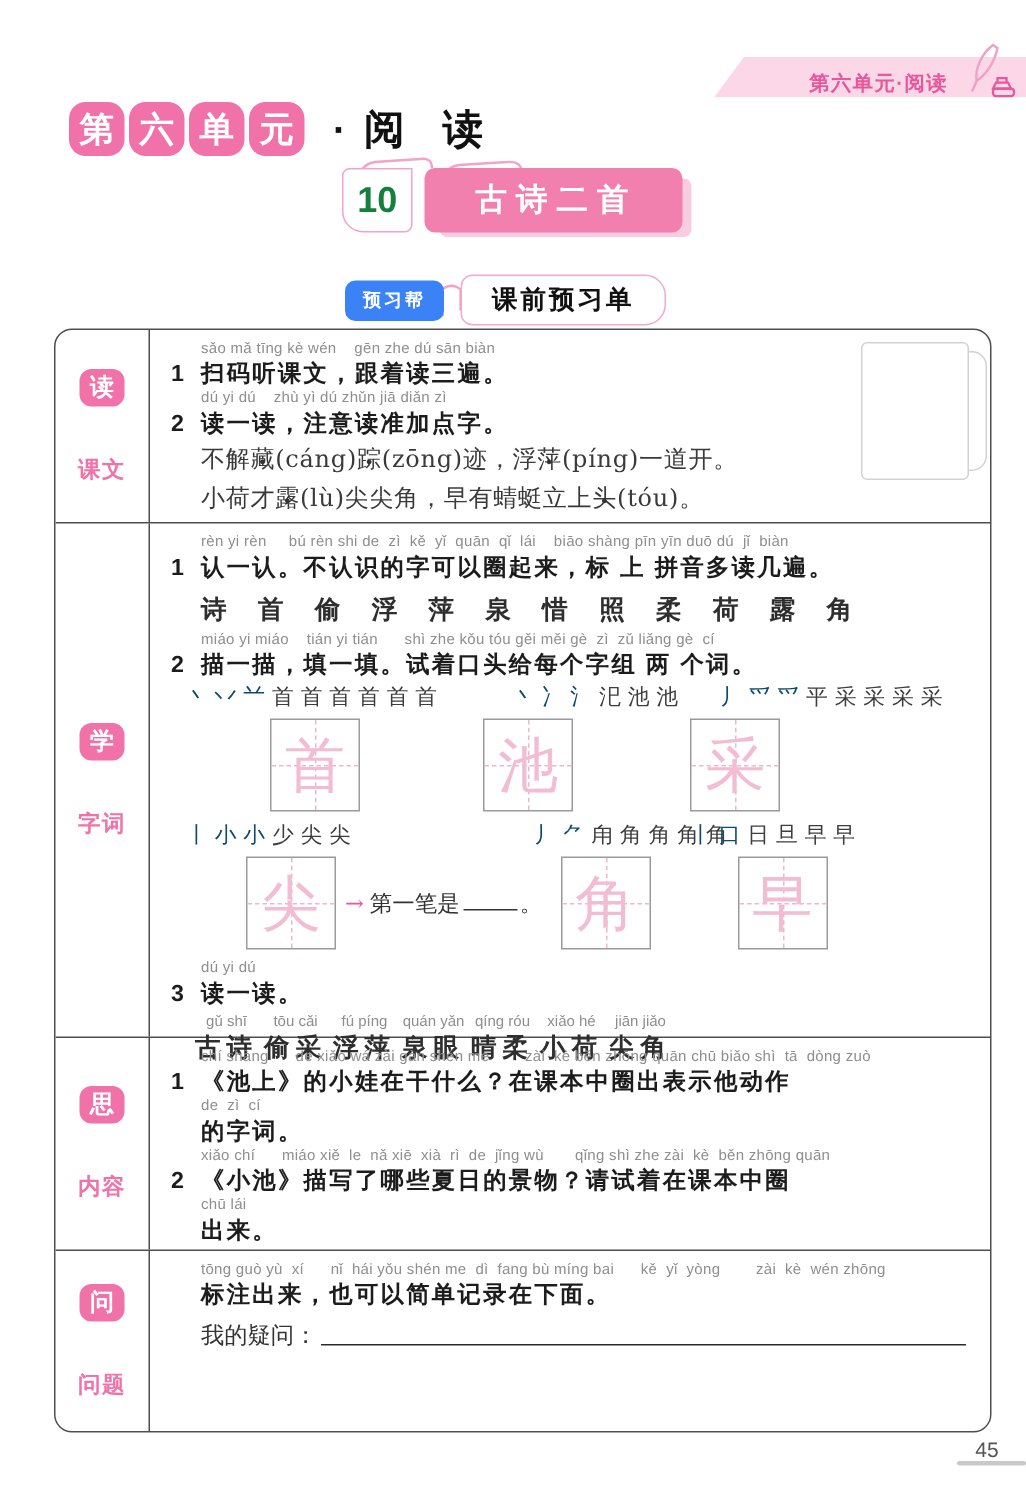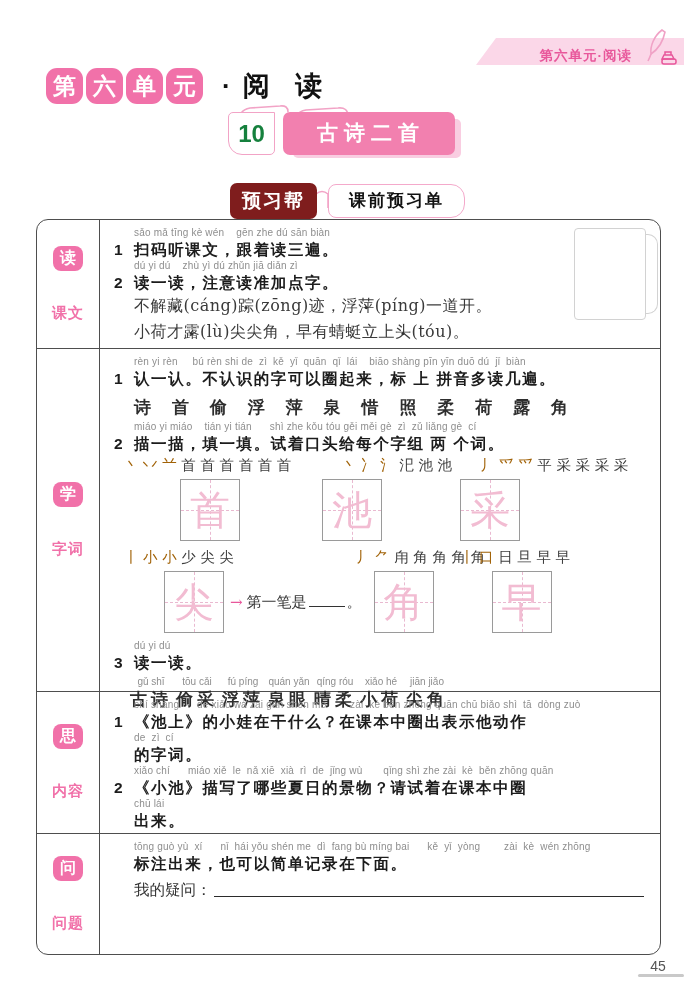--- a/index.html
+++ b/index.html
@@ -25,21 +25,21 @@
   .lesson-book-arc { position:absolute; left:6px; top:-8px; width:210px; height:30px; }
   .lesson-num { position:relative; z-index:2; width:47px; height:43px; background:#fff;
     border:1.7px solid #f2a3c6; border-radius:5px 0 5px 14px;
     font-size:24px; font-weight:700; color:#15803d; text-align:center; line-height:41px; }
   .lesson-name { position:relative; z-index:2; margin-left:8px; background:#f280af; color:#fff;
     font-size:21px; font-weight:700; letter-spacing:6px; padding:7px 30px 8px 34px;
     border-radius:7px; box-shadow:8px 5px 0 -2px #f9cde1; }
 
   
   .helper { position:absolute; left:230px; top:183px; display:flex; align-items:center; }
-  .helper-badge { background:#7f1d1d; color:#fff; font-size:19px; font-weight:700;
+  .helper-badge { background:#3b82f6; color:#fff; font-size:12px; font-weight:700;
     letter-spacing:2px; padding:5px 12px; border-radius:7px; position:relative; z-index:2; }
   .helper-flag { width:16px; height:26px; margin-left:-3px; position:relative; z-index:1; }
   .helper-name { margin-left:-2px; background:#fff; border:1.7px solid #f4a9cb;
     border-radius:8px 14px 14px 8px; color:#111; font-size:17px; font-weight:700;
     letter-spacing:2px; padding:4px 20px 5px; }
 
   
   .sheet { position:absolute; left:36px; top:219px; width:625px; height:736px;
     border:1.6px solid #4e4e4e; border-radius:12px; display:flex; flex-direction:column; overflow:hidden; }
   .row { display:flex; }
@@ -71,21 +71,21 @@
   .scan-box { position:absolute; right:14px; top:8px; width:72px; height:92px;
     border:1.5px solid #d2d2d2; border-radius:4px; background:#fff; }
   .scan-box .flap { position:absolute; right:-13px; top:5px; width:13px; height:80px;
     border:1.5px solid #d2d2d2; border-left:none; border-radius:0 10px 10px 0; }
 
   
   .char-row { margin:6px 0 2px 20px; font-family:"DejaVu Serif", serif; font-size:17px;
     font-weight:700; color:#2e2e2e; word-spacing:15px; line-height:24px; white-space:pre; }
   .stroke-row { display:flex; margin:2px 0 0 10px; font-family:"DejaVu Serif", serif;
     font-size:14.5px; line-height:18px; white-space:pre; }
-  .stroke-row .lead { color:#a16207; }
+  .stroke-row .lead { color:#0c4a6e; }
   .stroke-row .tail { color:#3d3d3d; }
   .sg1-a { width:218px; } .sg1-b { width:138px; }
   .sg2-a { width:232px; } .sg2-b { width:104px; }
   .grid-row { display:flex; align-items:center; margin:4px 0 6px; height:64px; }
   .wgrid { width:60px; height:62px; border:1.5px solid #9a9a9a; background:#fff;
     position:relative; flex:none; }
   .wgrid::before { content:""; position:absolute; left:0; right:0; top:50%;
     border-top:1px dashed #e9b9d0; }
   .wgrid::after { content:""; position:absolute; top:0; bottom:0; left:50%;
     border-left:1px dashed #e9b9d0; }

